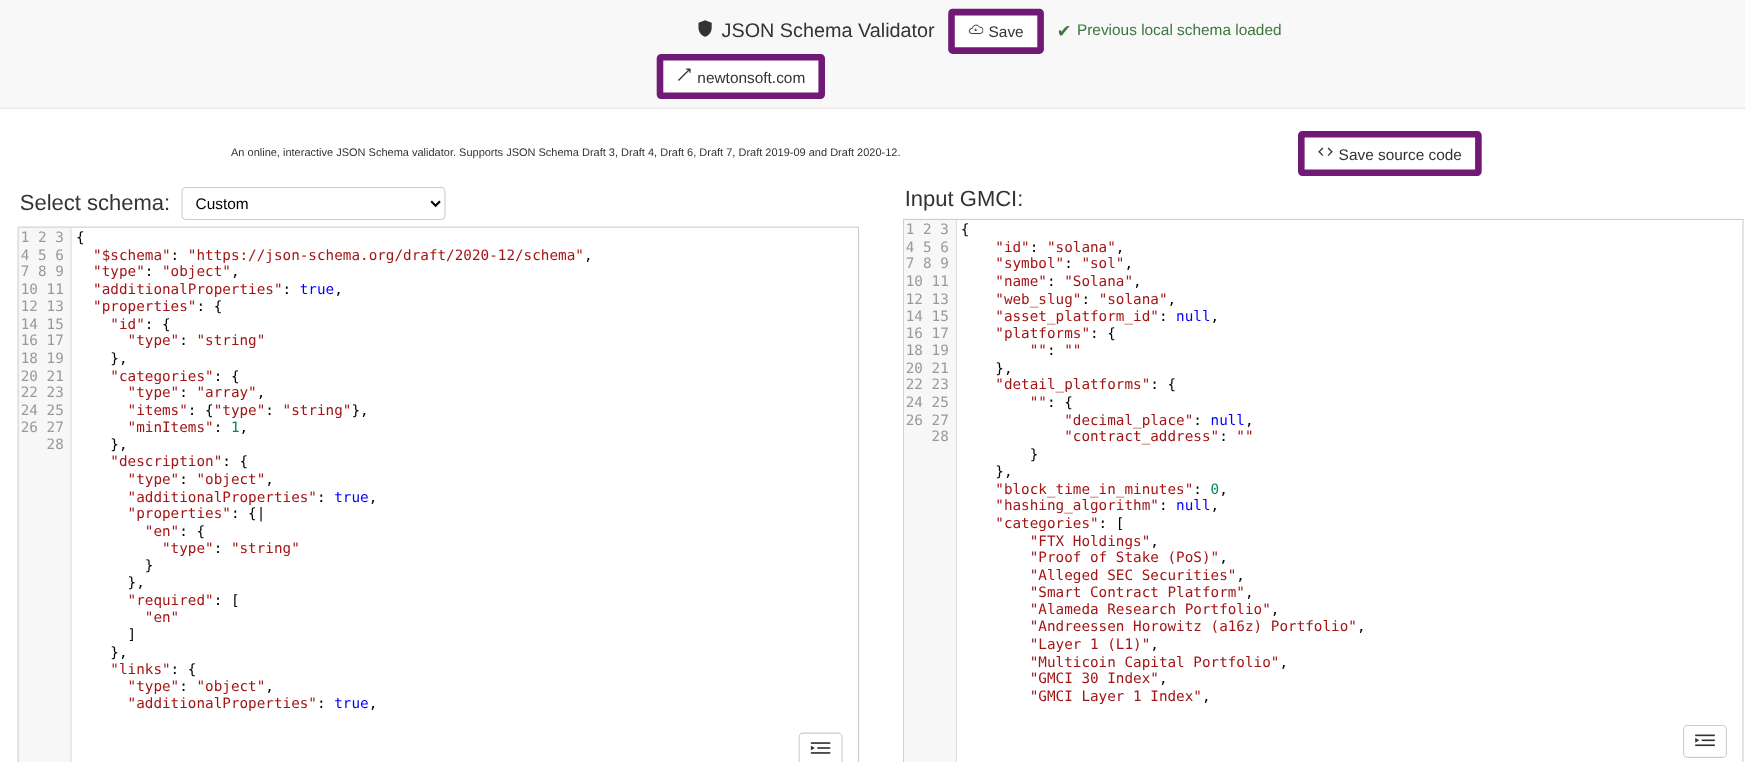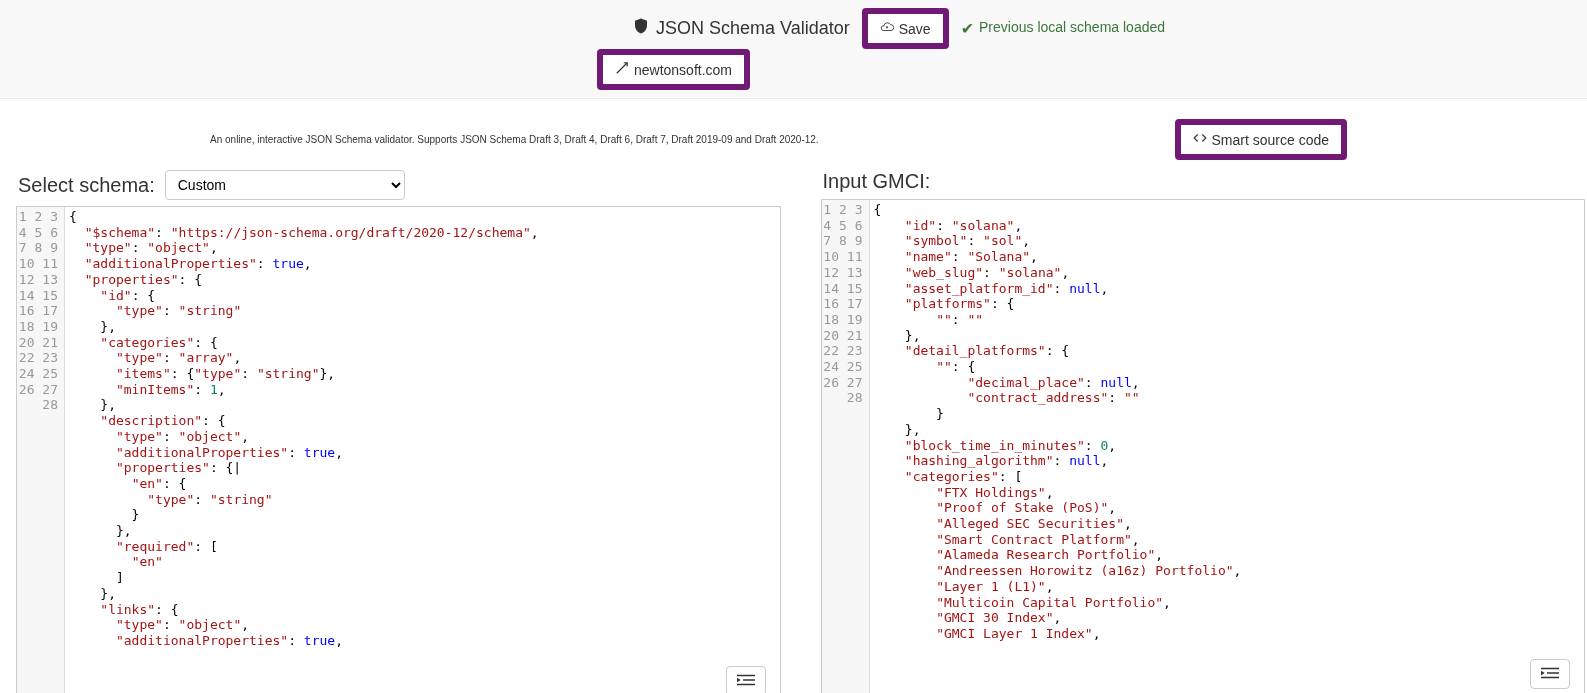--- a/index.html
+++ b/index.html
@@ -187,21 +187,21 @@
 </div>
 
 <div class="subheader">
   <div class="subheader-text">An online, interactive JSON Schema validator. Supports JSON Schema Draft 3, Draft 4, Draft 6, Draft 7, Draft 2019-09 and Draft 2020-12.</div>
   <button class="btn">
     <span class="code-icon">
       <svg viewBox="0 0 24 24" fill="none" stroke="#333" stroke-width="2">
           <path d="M8 6 2 12l6 6M16 6l6 6-6 6"></path>
         </svg>
     </span>
-    <span>Smart source code</span>
+    <span>Save source code</span>
   </button>
 </div>
 
 <div class="main">
 
   <div class="panel">
     <div class="panel-header">
       <span>Select schema:</span>
       <select>
         <option>Custom</option>

